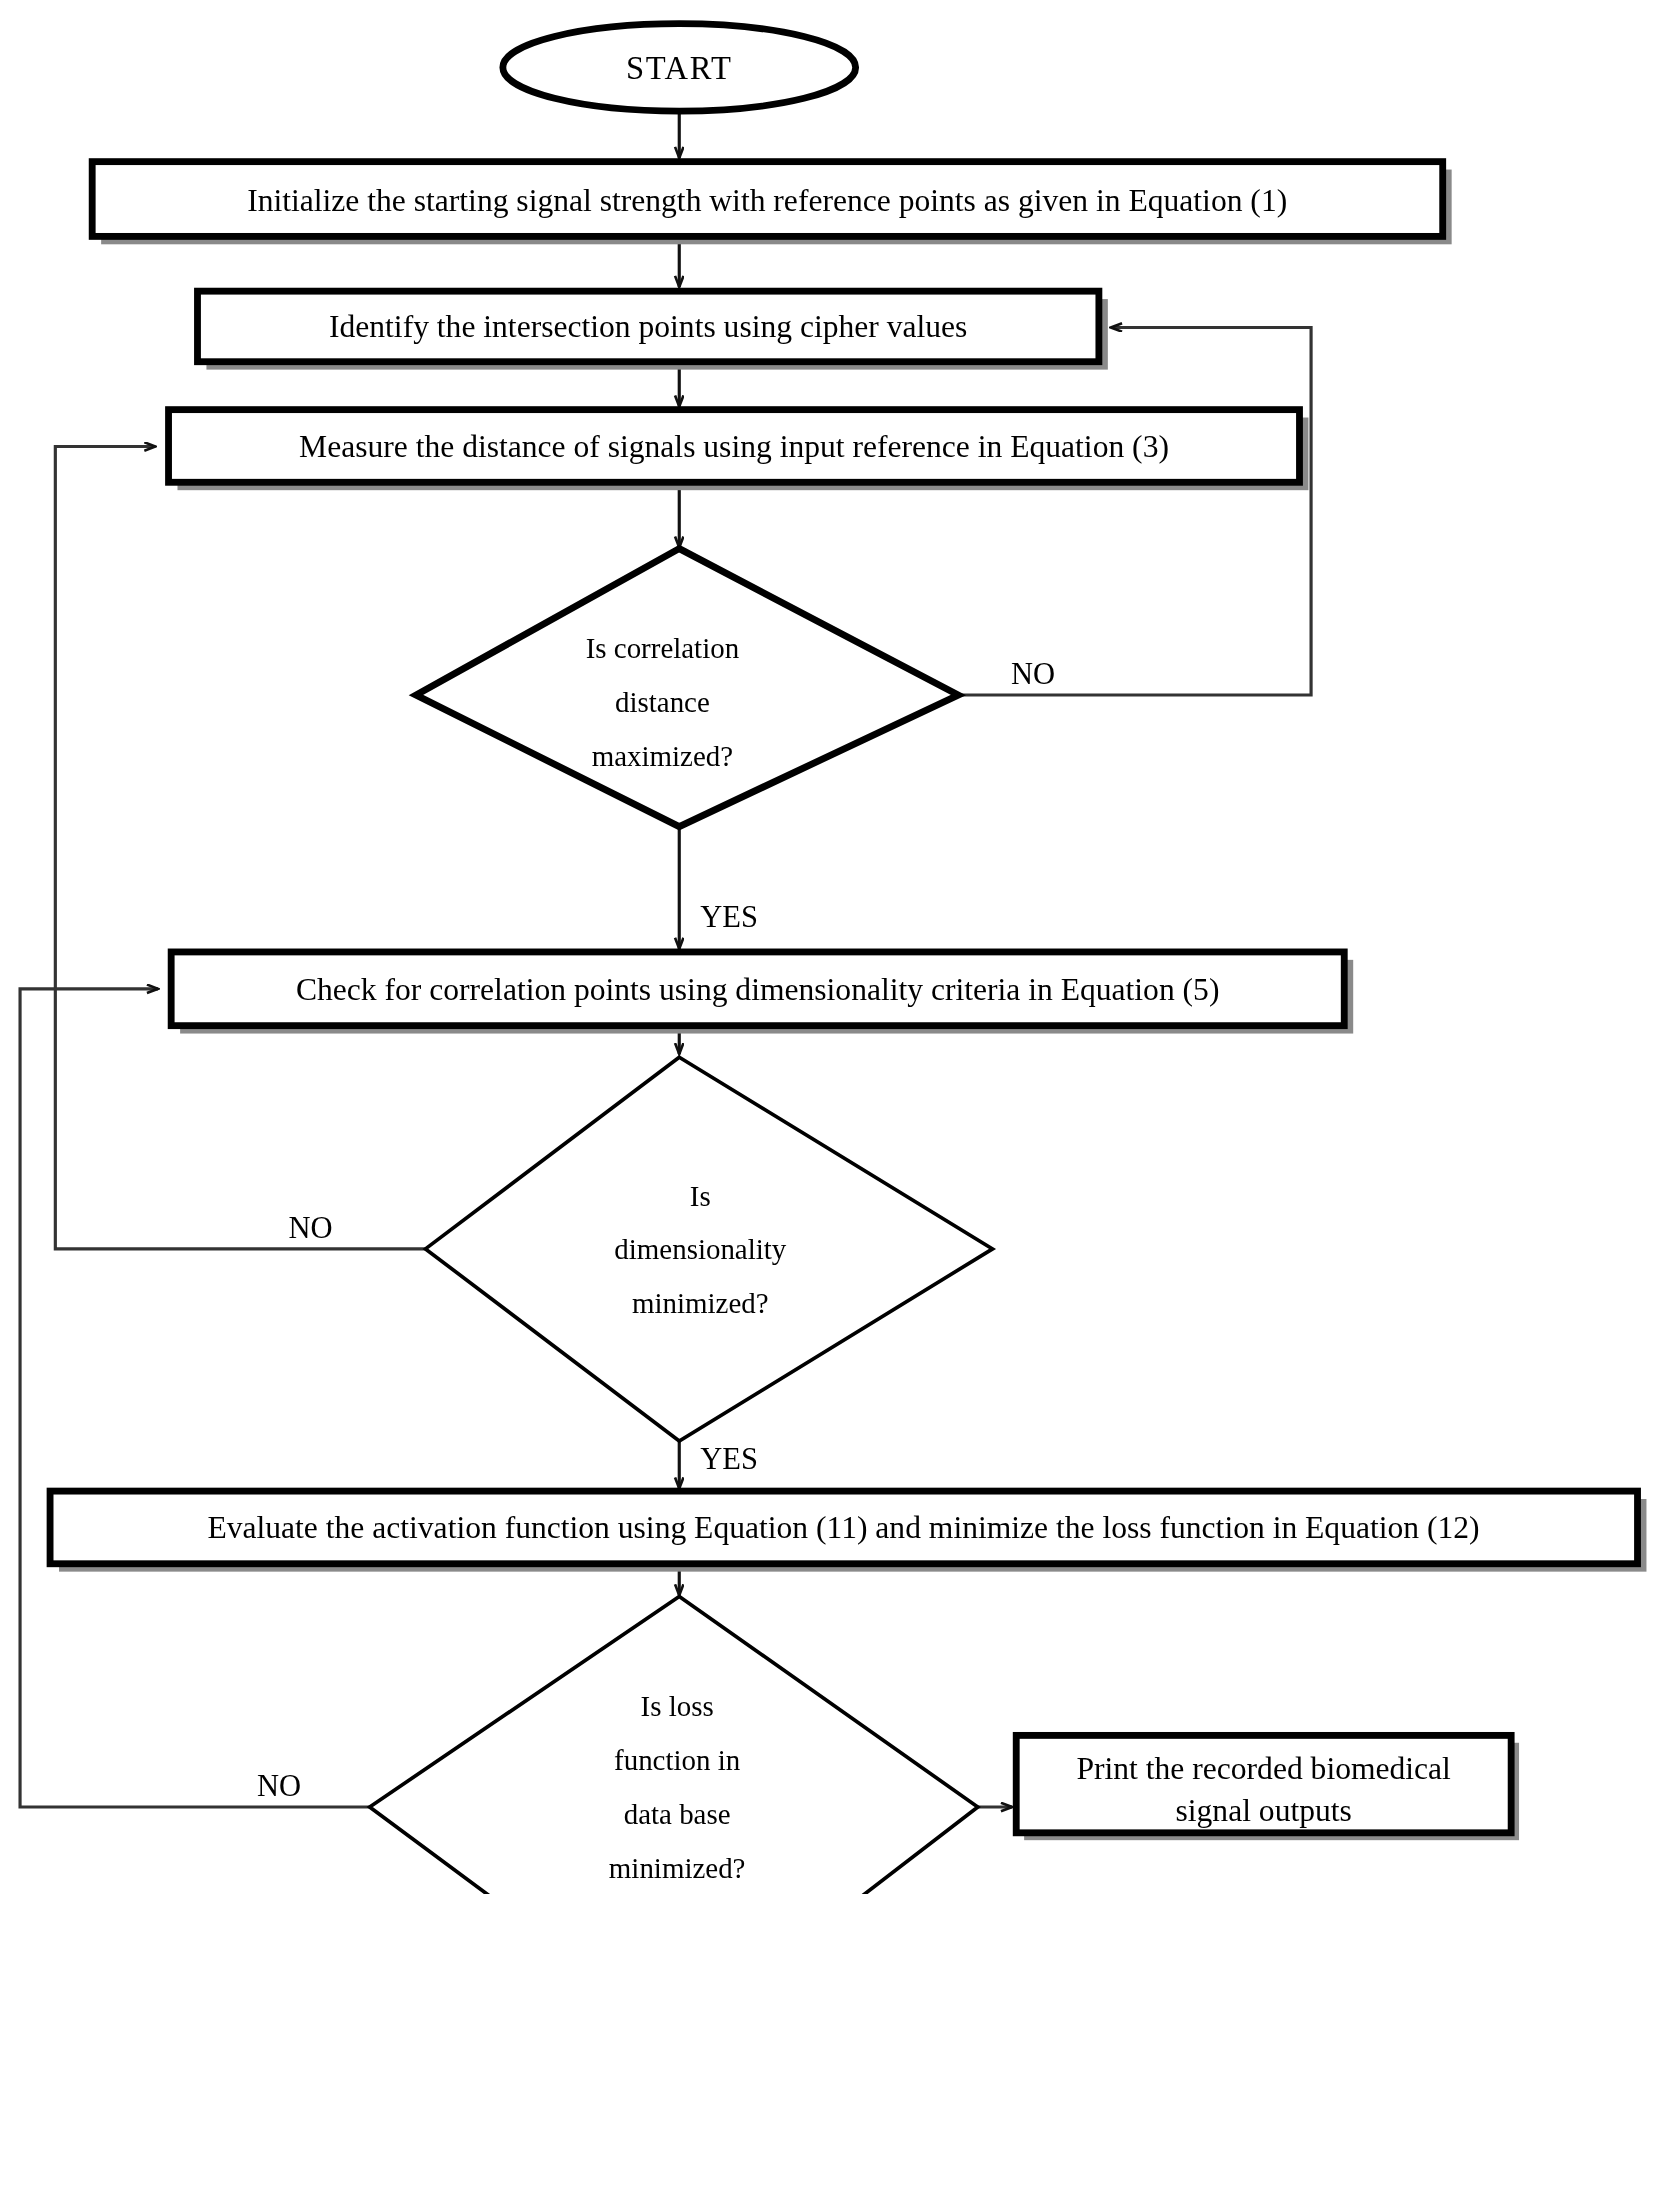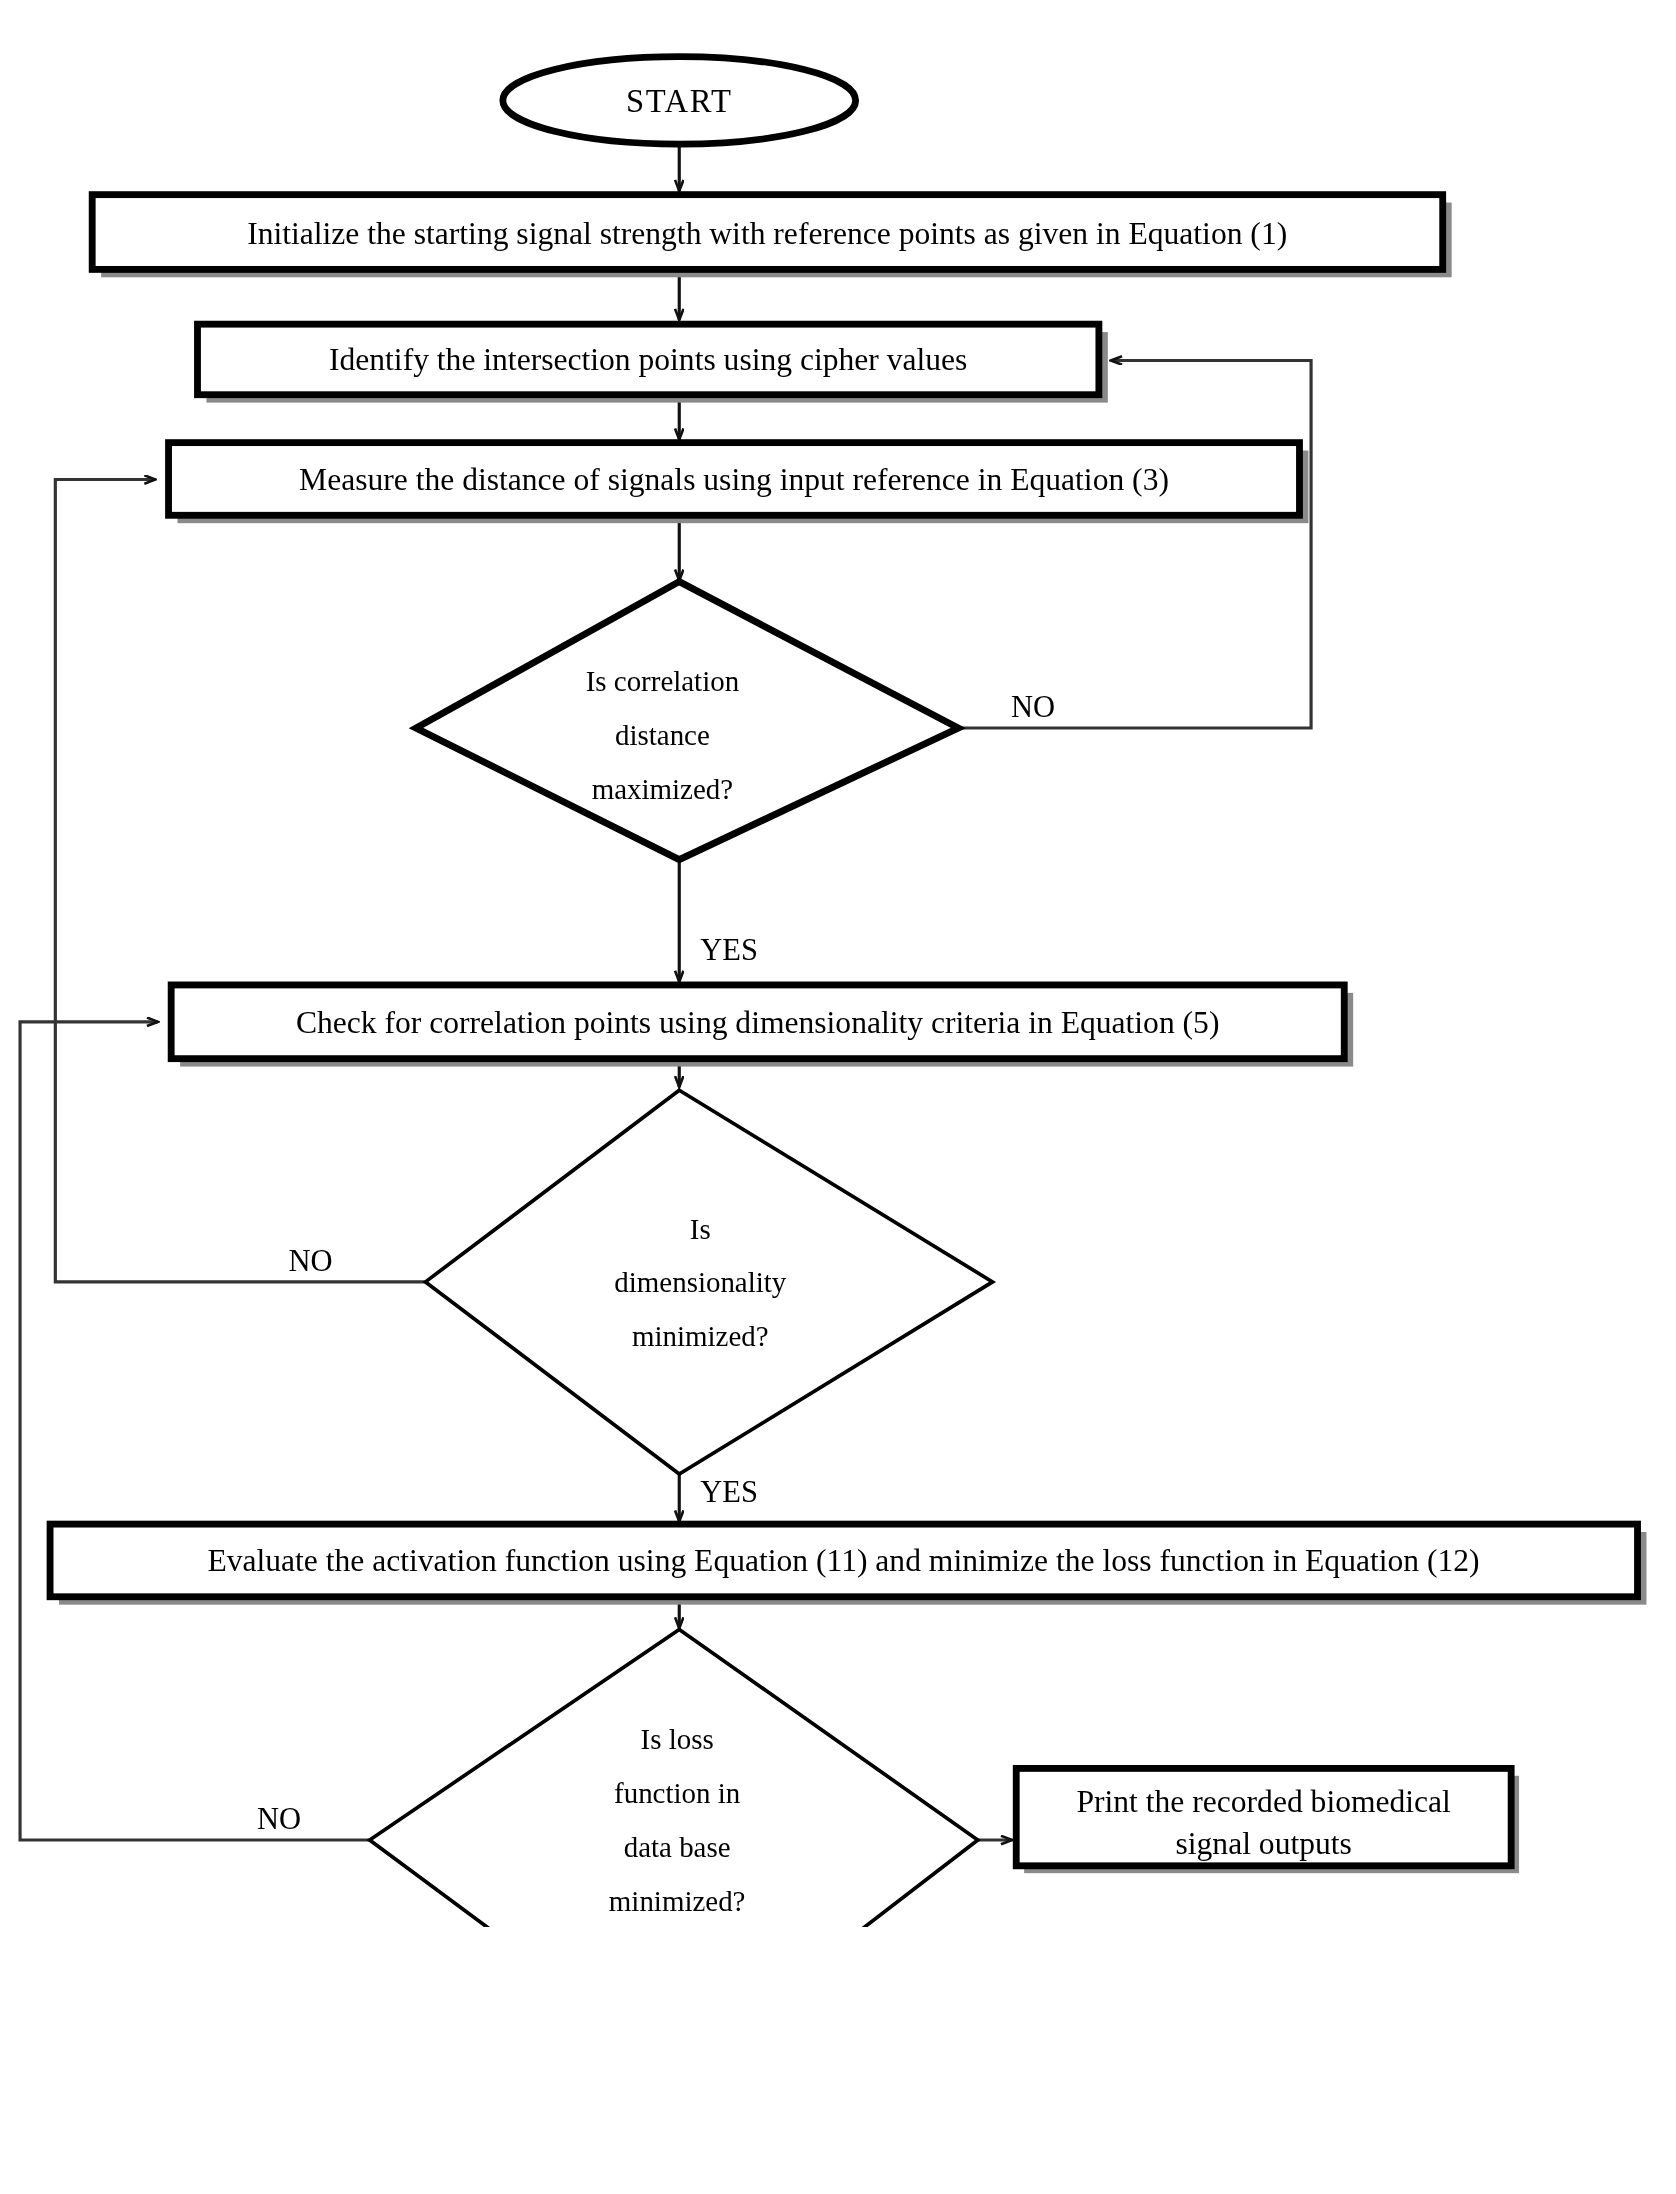--- a/index.html
+++ b/index.html
@@ -1,17 +1,17 @@
 <!DOCTYPE html>
 <html style="font-size:8.4px"><head>
 <meta charset="utf-8">
 <style>
   html,body{margin:0;padding:0;background:#fff;}
   body{width:1676px;height:2194px;font-family:"Liberation Serif",serif;}
-  #stage{position:relative;width:1676px;height:1894px;overflow:hidden;background:#ffffff;margin-top:33px;}
+  #stage{position:relative;width:1676px;height:1894px;overflow:hidden;background:#ffffff;}
   svg#flow{position:absolute;left:0;top:0;width:1676px;height:2194px;display:block;}
   .shape-thick{stroke:#000000;stroke-width:13;fill:#ffffff;}
   .shape-thin{stroke:#000000;stroke-width:7;fill:none;}
   .conn{stroke:#333333;stroke-width:6;fill:none;}
   .conn-arrow{stroke:#111111;stroke-width:6;fill:none;}
   .boxshadow{fill:#8a8a8a;}
   text{font-family:"Liberation Serif",serif;fill:#000000;}
   .t-term{font-size:62px;letter-spacing:3px;}
   .t-proc{font-size:60px;}
   .t-dec{font-size:55px;}

